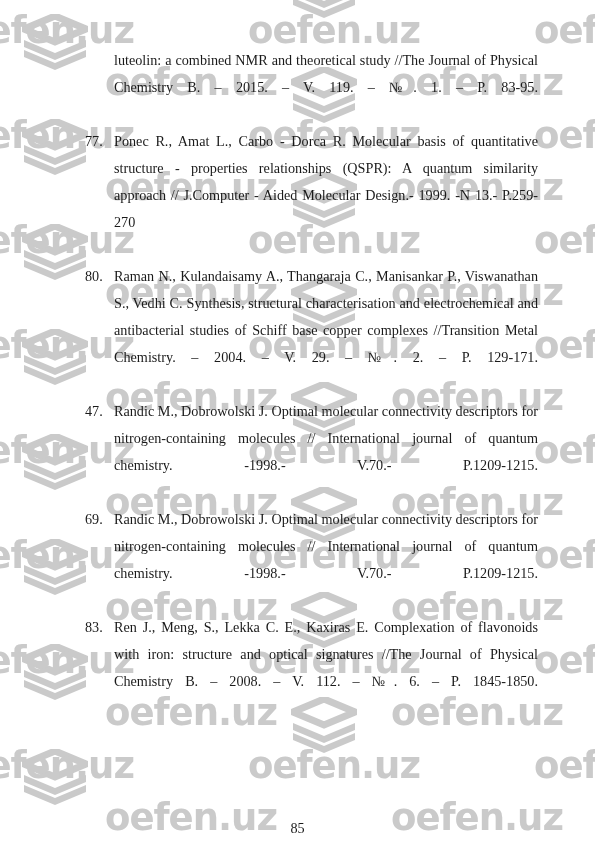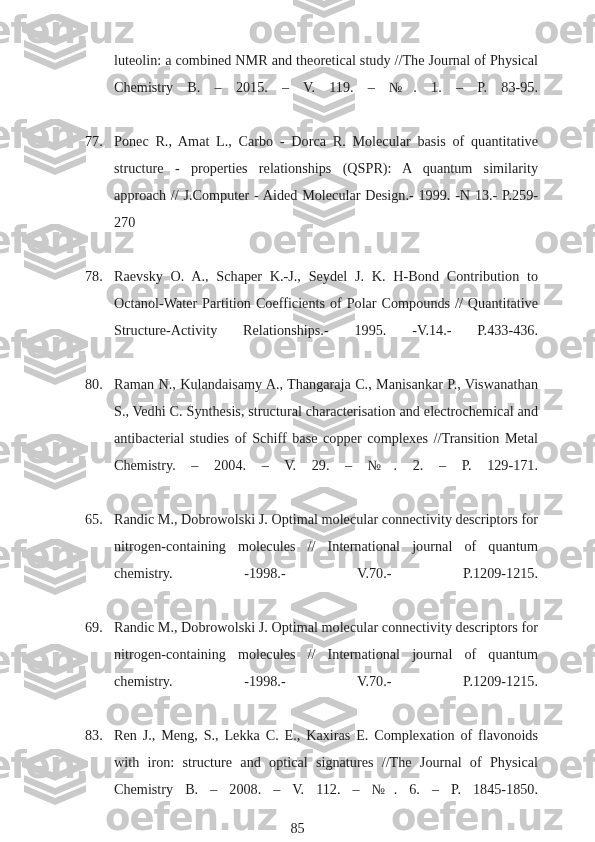--- a/index.html
+++ b/index.html
@@ -272,33 +272,29 @@
 
   <div class="ref-list">
 
     <p class="cont-para">luteolin: a combined NMR and theoretical study //The Journal of Physical Chemistry B. – 2015. – V. 119. – №. 1. – P. 83-95.</p>
 
     <div class="ref-item">
       <span class="ref-num">77.</span>
       <span class="ref-body">Ponec R., Amat L., Carbo - Dorca R.    Molecular basis of quantitative structure - properties relationships (QSPR): A quantum similarity approach // J.Computer - Aided Molecular Design.- 1999. -N 13.- P.259-270</span>
     </div>
 
-    <div class="ref-item">
-      <span class="ref-num">78.</span>
-      <span class="ref-body">Raevsky O. A., Schaper K.-J., Seydel J. K. H-Bond Contribution to Octanol-Water Partition Coefficients of Polar Compounds // Quantitative Structure-Activity Relationships.- 1995. -V.14.- P.433-436.</span>
-    </div>
 
 
     <div class="ref-item">
       <span class="ref-num">80.</span>
       <span class="ref-body">Raman N., Kulandaisamy A., Thangaraja C., Manisankar P., Viswanathan S., Vedhi C. Synthesis, structural characterisation and electrochemical and antibacterial studies of Schiff base copper complexes //Transition Metal Chemistry. – 2004. – V. 29. – №. 2. – P. 129-171.</span>
     </div>
 
     <div class="ref-item">
-      <span class="ref-num">65.</span>
+      <span class="ref-num">47.</span>
       <span class="ref-body">Randic M., Dobrowolski J. Optimal molecular connectivity descriptors for nitrogen-containing molecules // International journal of quantum chemistry. -1998.- V.70.- P.1209-1215.</span>
     </div>
 
     <div class="ref-item">
       <span class="ref-num">69.</span>
       <span class="ref-body">Randic M., Dobrowolski J. Optimal molecular connectivity descriptors for nitrogen-containing molecules // International journal of quantum chemistry. -1998.- V.70.- P.1209-1215.</span>
     </div>
 
     <div class="ref-item">
       <span class="ref-num">83.</span>

